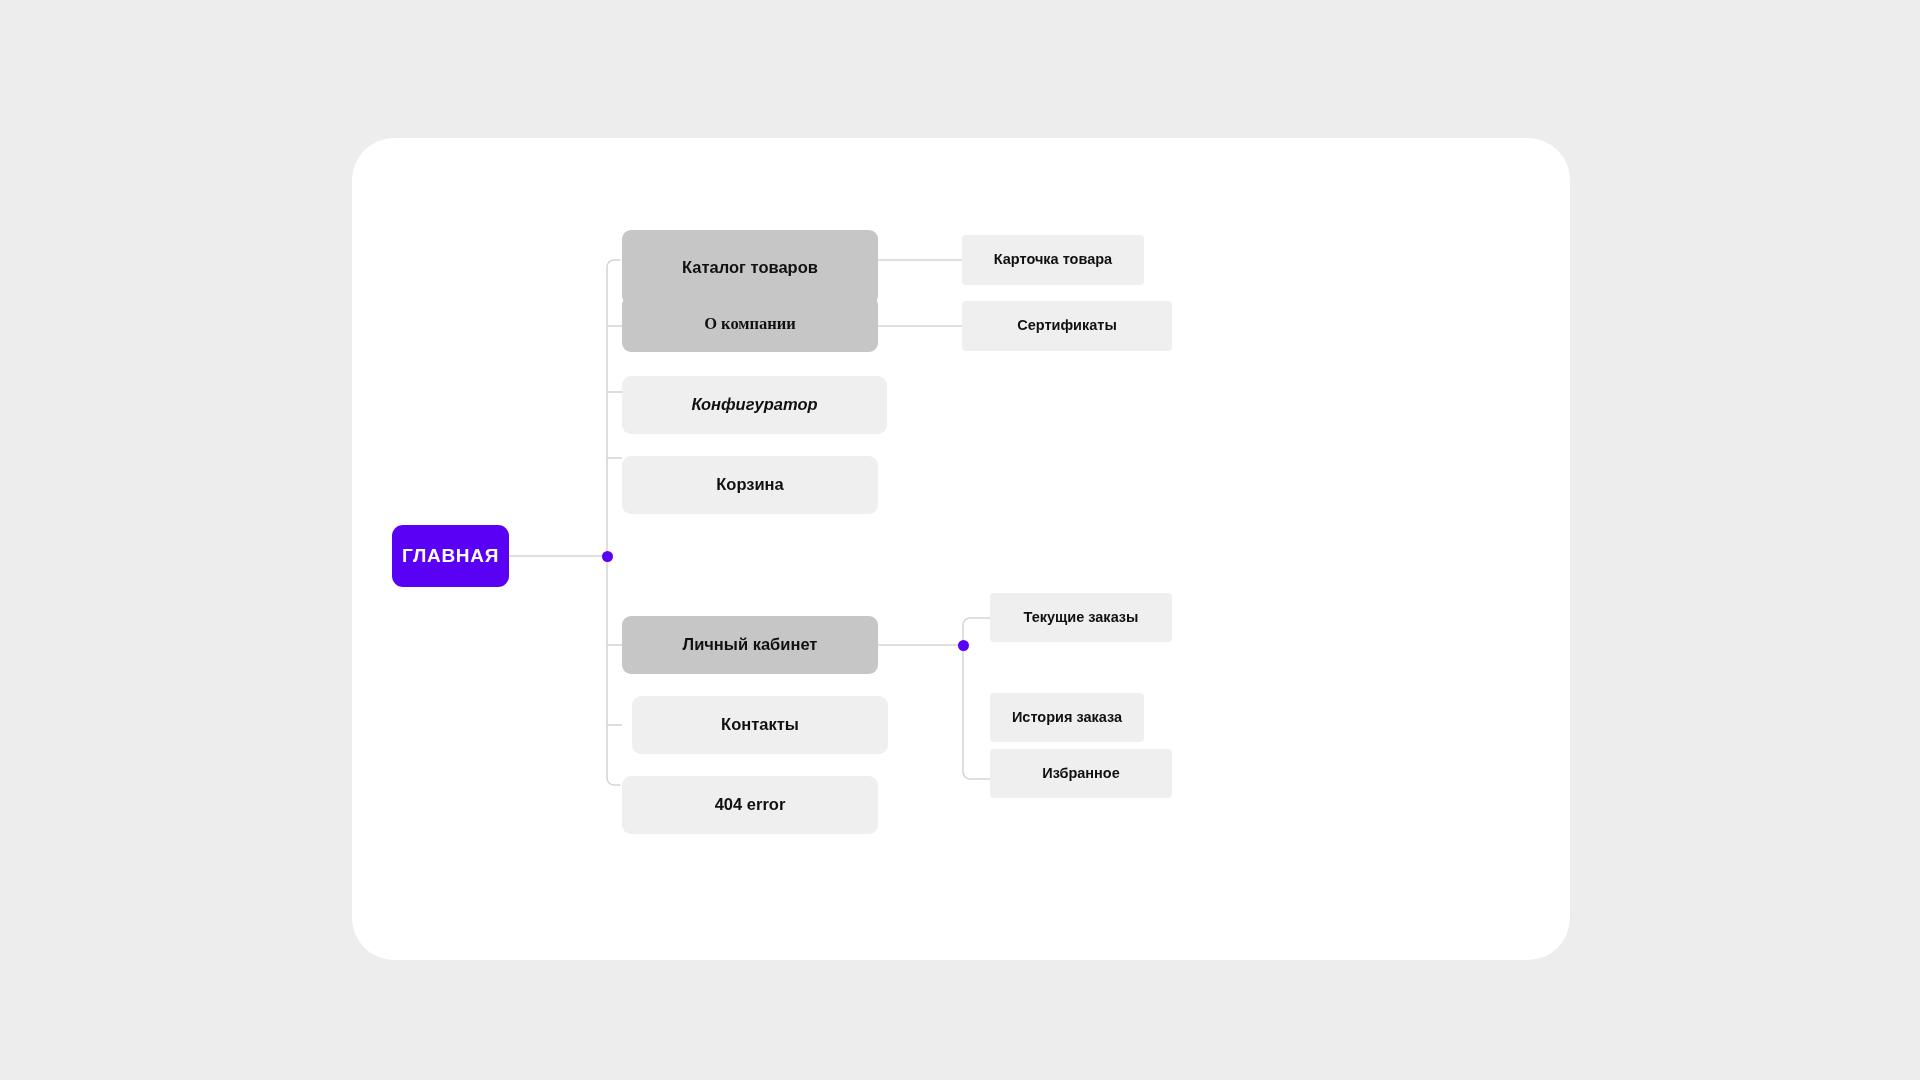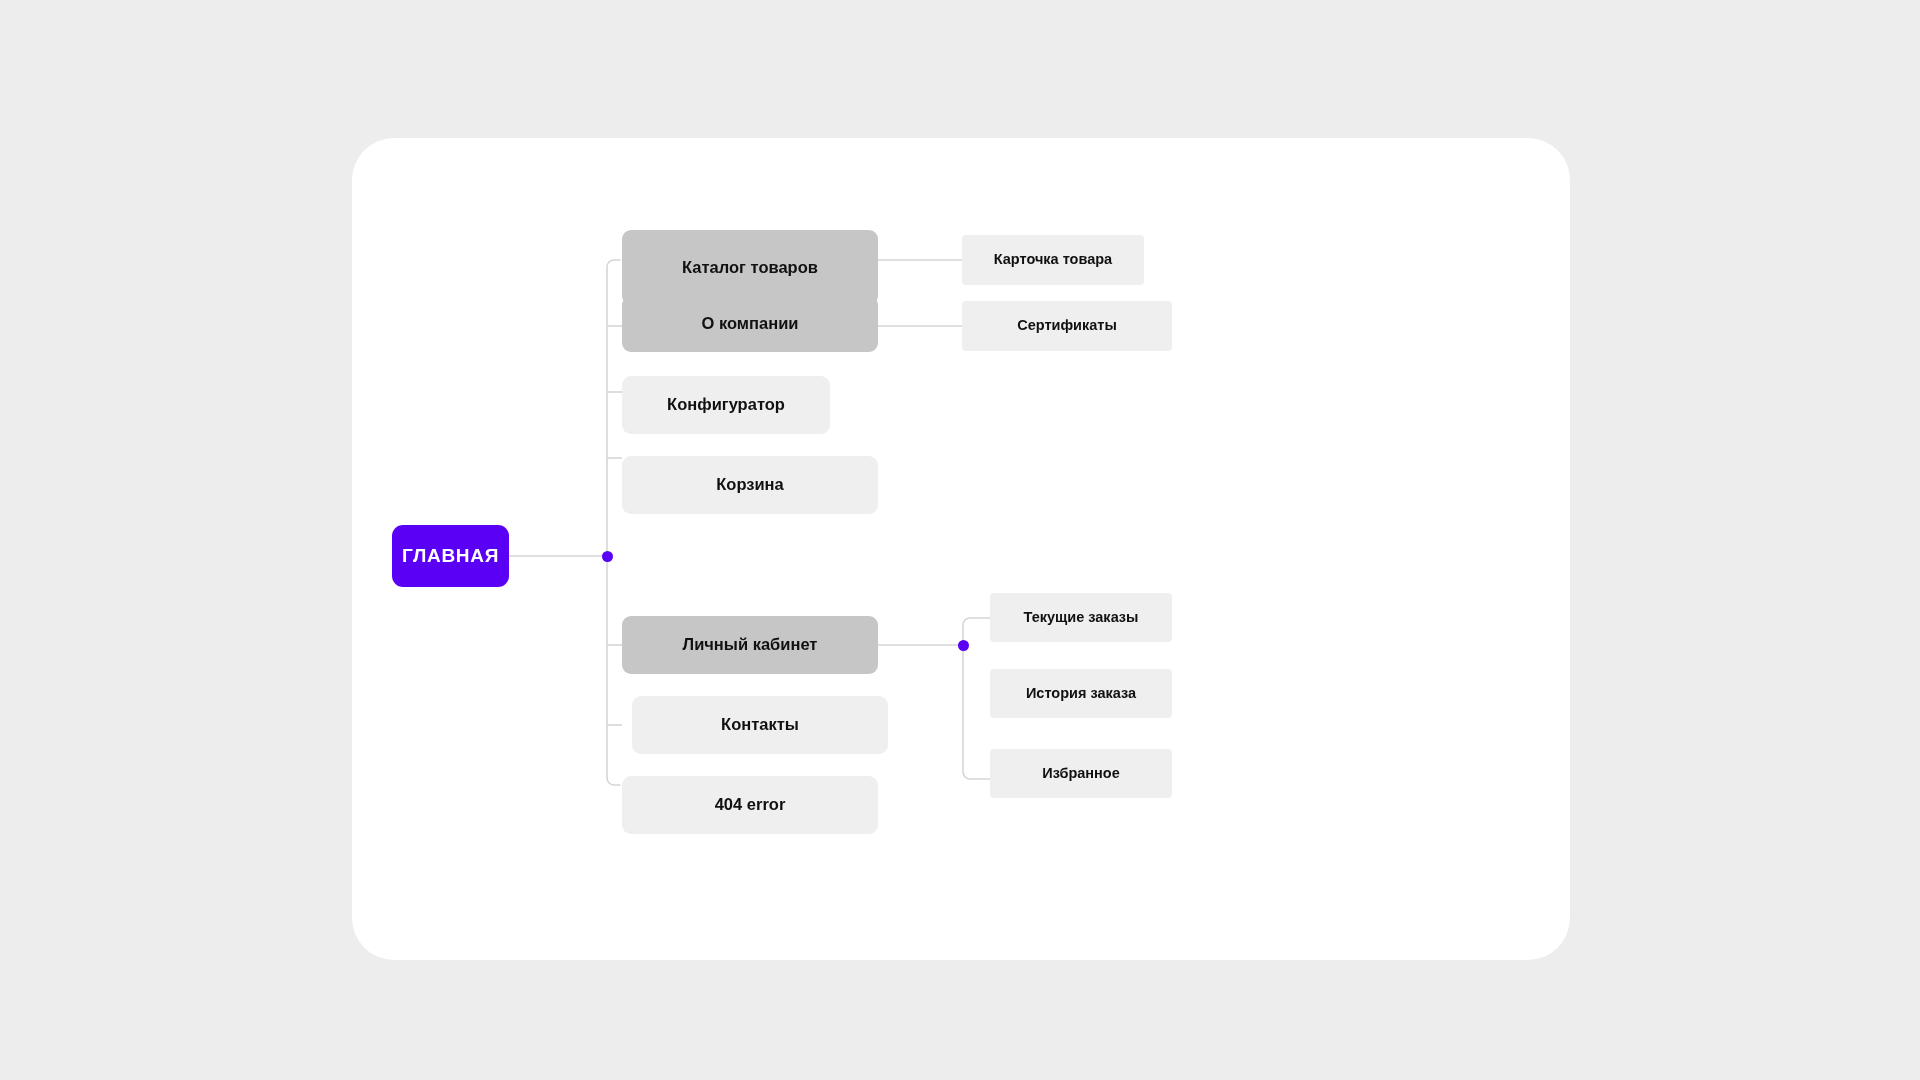--- a/index.html
+++ b/index.html
@@ -94,38 +94,38 @@
 
     <path d="M638 480 H618 a7 7 0 0 0 -7 7 V634 a7 7 0 0 0 7 7 H638" stroke="#D6D6D6" stroke-width="1.6" stroke-linecap="round"></path>
   </svg>
 
   <div class="node root" style="left:40px; top:387px; width:117px; height:62px;">ГЛАВНАЯ</div>
 
   <div class="dot" style="left:250px; top:413px;"></div>
 
   <div class="node l1-dark" style="left:270px; top:92px; width:256px; height:75px;">Каталог товаров</div>
 
-  <div class="node l1-dark" style="left:270px; top:158px; width:256px; height:56px;">О компании</div>
+  <div class="node l1-dark" style="left:270px; top:158px; width:256px; height:56px;font-family:Liberation Serif, serif;">О компании</div>
 
-  <div class="node l1-light" style="left:270px; top:238px; width:208px; height:58px;">Конфигуратор</div>
+  <div class="node l1-light" style="left:270px; top:238px; width:265px; height:58px;font-style:italic;">Конфигуратор</div>
 
   <div class="node l1-light" style="left:270px; top:318px; width:256px; height:58px;">Корзина</div>
 
   <div class="node l1-dark" style="left:270px; top:478px; width:256px; height:58px;">Личный кабинет</div>
 
   <div class="node l1-light" style="left:280px; top:558px; width:256px; height:58px;">Контакты</div>
 
   <div class="node l1-light" style="left:270px; top:638px; width:256px; height:58px;">404 error</div>
 
   <div class="node l2" style="left:610px; top:97px; width:182px; height:50px;">Карточка товара</div>
 
   <div class="node l2" style="left:610px; top:163px; width:210px; height:50px;">Сертификаты</div>
 
   <div class="dot" style="left:606px; top:502px;"></div>
 
   <div class="node l2" style="left:638px; top:455px; width:182px; height:49px;">Текущие заказы</div>
 
 
-  <div class="node l2" style="left:638px; top:531px; width:182px; height:49px;">История заказа</div>
+  <div class="node l2" style="left:638px; top:555px; width:154px; height:49px;">История заказа</div>
 
   <div class="node l2" style="left:638px; top:611px; width:182px; height:49px;">Избранное</div>
 
 </div>
 
 </body></html>

